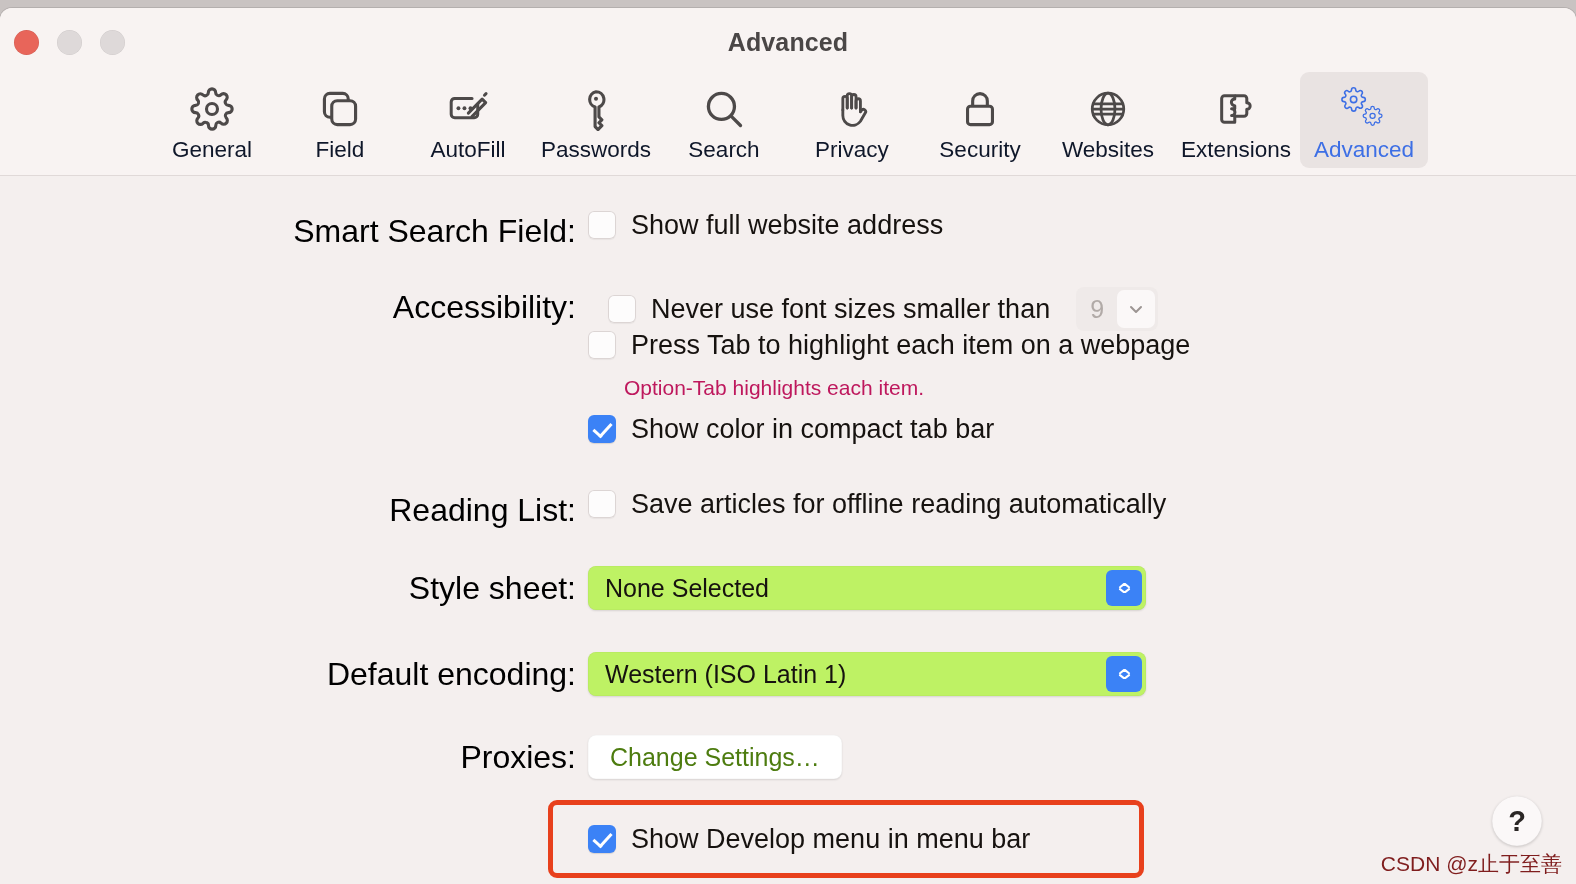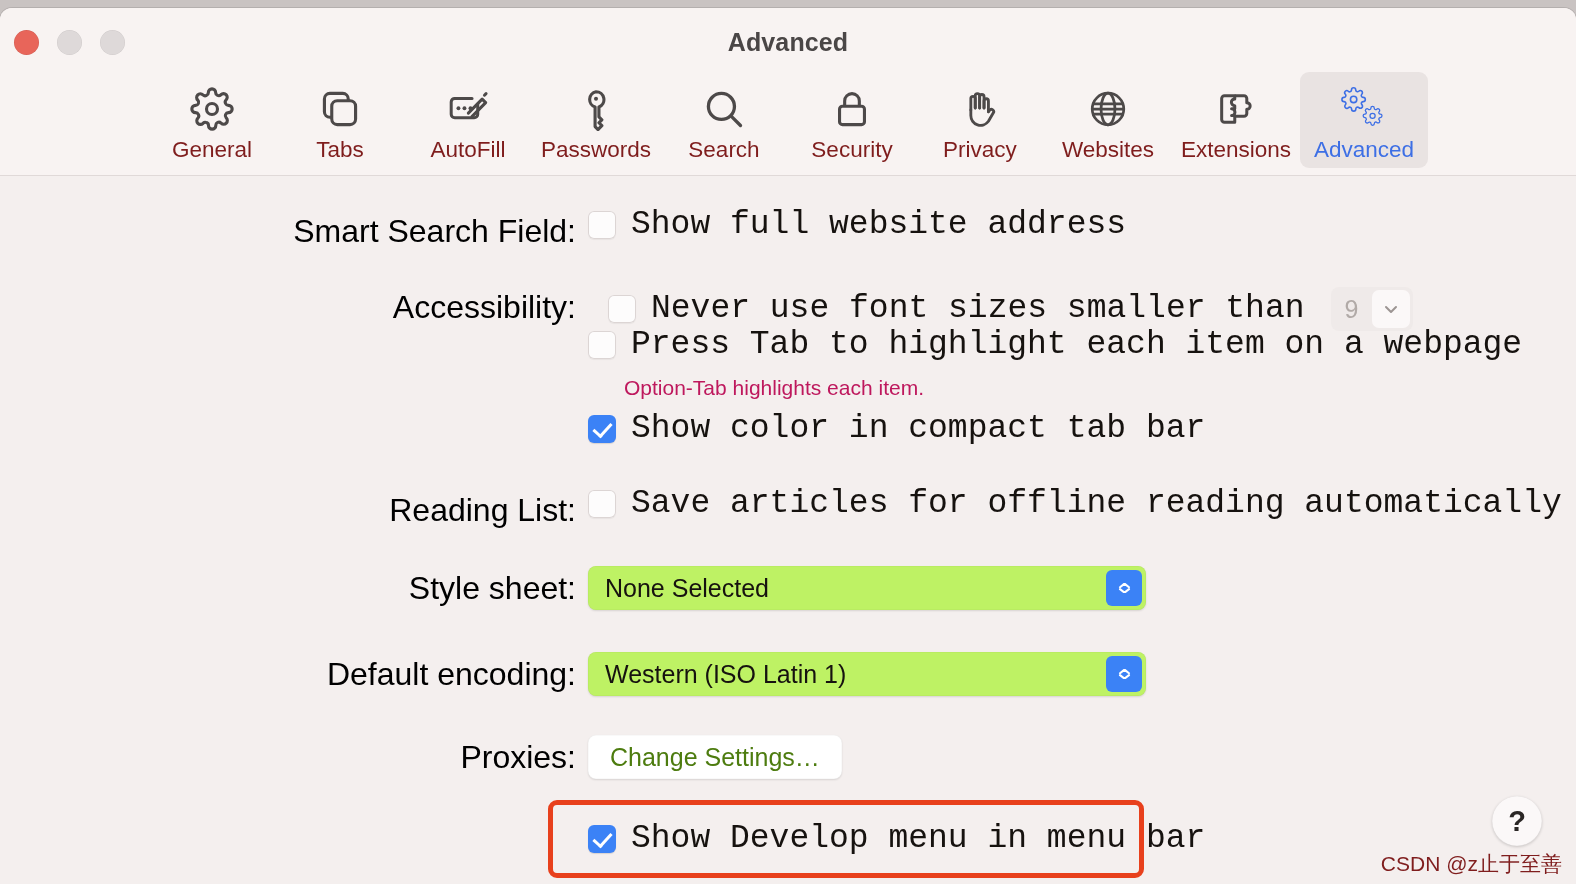--- a/index.html
+++ b/index.html
@@ -80,21 +80,21 @@
   .tool .glyph {
     height: 50px;
     display: flex;
     align-items: center;
     justify-content: center;
   }
   .tool .glyph svg { display: block; }
   .tool .tlabel {
     margin-top: 3px;
     font-size: 22.5px;
-    color: #7f1d1d;
+    color: #0f172a;
     white-space: nowrap;
   }
   .tool.selected .tlabel { color: #3d6fe5; }
 
   
   .content {
     position: relative;
     height: 708px;
     background: #f4efee;
   }
@@ -128,26 +128,25 @@
   .cb.checked::after {
     content: "";
     position: absolute;
     left: 9px; top: 4px;
     width: 8px; height: 15px;
     border: solid #ffffff;
     border-width: 0 3.4px 3.4px 0;
     transform: rotate(42deg);
   }
   .cbtext {
-    font-size: 33px;
+    font-size: 27px;
     color: #16120f;
     margin-left: 15px;
     white-space: nowrap;
     line-height: 28px;
-    font-family: Liberation Mono, monospace;
   }
   .hinttext {
     font-size: 21px;
     color: #be185d;
     white-space: nowrap;
   }
 
   
   .combo {
     width: 82px; height: 44px;
@@ -274,21 +273,21 @@
       <span class="tlabel">General</span>
     </div>
 
     <div class="tool">
       <span class="glyph">
         <svg width="44" height="44" viewBox="0 0 24 24" fill="none" stroke="#4d4949" stroke-width="1.7" stroke-linejoin="round">
           <rect x="3.5" y="3.5" width="13" height="13" rx="3"></rect>
           <rect x="7.5" y="7.5" width="13" height="13" rx="3" fill="#f8f3f2"></rect>
         </svg>
       </span>
-      <span class="tlabel">Tabs</span>
+      <span class="tlabel">Field</span>
     </div>
 
     <div class="tool">
       <span class="glyph">
         <svg width="46" height="46" viewBox="0 0 26 26" fill="none" stroke="#4d4949" stroke-width="1.7" stroke-linecap="round" stroke-linejoin="round">
           <path d="M18.5 10.2V16a2 2 0 0 1-2 2H5.5a2 2 0 0 1-2-2V9a2 2 0 0 1 2-2h9.8"></path>
           <circle cx="7.6" cy="12.6" r="1.1" fill="#4d4949" stroke="none"></circle>
           <circle cx="11" cy="12.6" r="1.1" fill="#4d4949" stroke="none"></circle>
           <circle cx="14.4" cy="12.6" r="1.1" fill="#4d4949" stroke="none"></circle>
           <path d="M13.2 15.3 21 7.4l2 2-7.8 7.9"></path>
@@ -313,39 +312,39 @@
         <svg width="44" height="44" viewBox="0 0 24 24" fill="none" stroke="#4d4949" stroke-width="1.8" stroke-linecap="round">
           <circle cx="10.6" cy="10.6" r="7.1"></circle>
           <path d="M15.9 15.9 21 21"></path>
         </svg>
       </span>
       <span class="tlabel">Search</span>
     </div>
 
     <div class="tool">
       <span class="glyph">
-        <svg width="44" height="44" viewBox="0 0 24 24" fill="none" stroke="#4d4949" stroke-width="1.7" stroke-linejoin="round">
-          <rect x="5.2" y="10.5" width="13.6" height="10" rx="1.6"></rect>
-          <path d="M8 10.5V7.6a4 4 0 0 1 8 0v2.9"></path>
-        </svg>
-      </span>
-      <span class="tlabel">Security</span>
-    </div>
-
-    <div class="tool">
-      <span class="glyph">
         <svg width="44" height="44" viewBox="0 0 24 24" fill="none" stroke="#4d4949" stroke-width="1.55" stroke-linecap="round" stroke-linejoin="round">
           <path d="M7 12.5V6.3a1.2 1.2 0 0 1 2.4 0v5.2"></path>
           <path d="M9.4 11.5V4.8a1.2 1.2 0 0 1 2.4 0v6.7"></path>
           <path d="M11.8 11.5V5.3a1.2 1.2 0 0 1 2.4 0v6.2"></path>
           <path d="M14.2 11.5V7.6a1.2 1.2 0 0 1 2.4 0v5.9"></path>
           <path d="M7 12.5v3.1a5.3 5.3 0 0 0 9.6 3.1l2.6-4.5a1.25 1.25 0 0 0-2-1.5l-.6.8"></path>
         </svg>
       </span>
       <span class="tlabel">Privacy</span>
+    </div>
+
+    <div class="tool">
+      <span class="glyph">
+        <svg width="44" height="44" viewBox="0 0 24 24" fill="none" stroke="#4d4949" stroke-width="1.7" stroke-linejoin="round">
+          <rect x="5.2" y="10.5" width="13.6" height="10" rx="1.6"></rect>
+          <path d="M8 10.5V7.6a4 4 0 0 1 8 0v2.9"></path>
+        </svg>
+      </span>
+      <span class="tlabel">Security</span>
     </div>
 
     <div class="tool">
       <span class="glyph">
         <svg width="44" height="44" viewBox="0 0 24 24" fill="none" stroke="#4d4949" stroke-width="1.5">
           <circle cx="12" cy="12" r="8.6"></circle>
           <ellipse cx="12" cy="12" rx="3.8" ry="8.6"></ellipse>
           <path d="M3.6 9.2h16.8M3.6 14.8h16.8M3.4 12h17.2"></path>
         </svg>
       </span>

